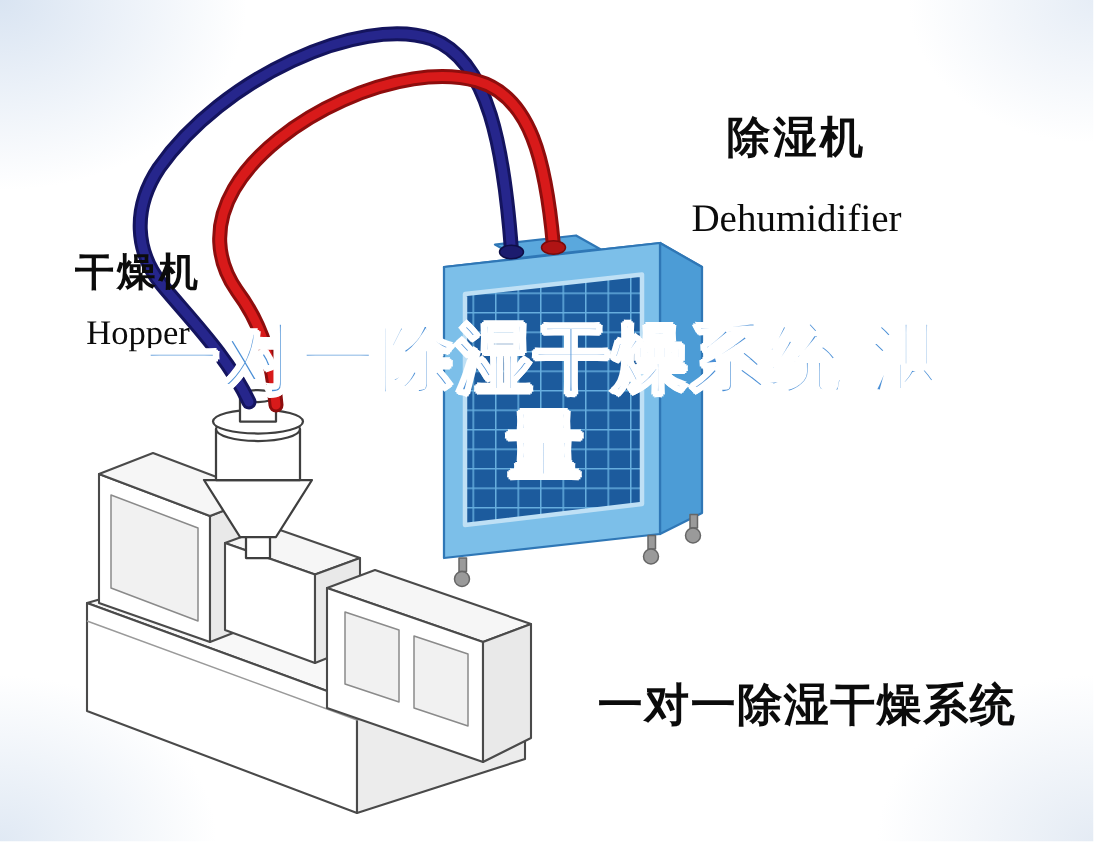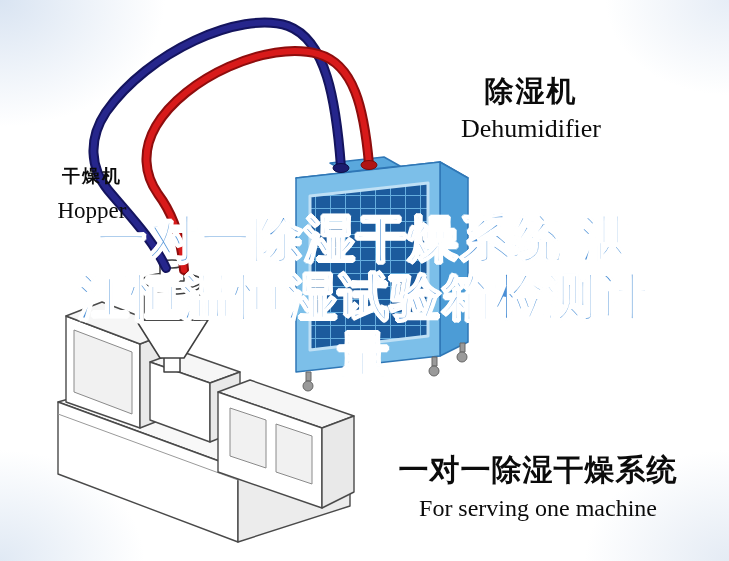--- a/index.html
+++ b/index.html
@@ -20,24 +20,24 @@
   }
 
   .diagram { position: absolute; left: 0; top: 0; z-index: 1; }
 
   .label { position: absolute; text-align: center; color: #0b0b0b; z-index: 4; }
   .label .zh { font-family: Liberation Serif, serif; font-weight: 700; }
   .label .en { font-family: "Liberation Serif", serif; }
 
   .dehum-label  { left: 447px; top: 72px;  width: 168px; }
   .dehum-label .zh  { font-size: 29px; letter-spacing: 2px; }
-  .dehum-label .en  { font-size: 26px; margin-top: 2px; }
+  .dehum-label .en  { font-size: 26px; margin-top: 19px; }
 
   .hopper-label { left: 30px;  top: 164px; width: 124px; }
-  .hopper-label .zh { font-size: 18px; letter-spacing: 2px; }
+  .hopper-label .zh { font-size: 26px; letter-spacing: 2px; }
   .hopper-label .en { font-size: 23px; margin-top: 10px; }
 
   .system-label { left: 386px; top: 450px; width: 304px; }
   .system-label .zh { font-size: 30px; letter-spacing: 1px; }
   .system-label .en { font-size: 24px; margin-top: 4px; }
 
   .watermark {
     position: absolute;
     left: 0; top: 210px; width: 729px;
     z-index: 5;
@@ -139,22 +139,20 @@
     <div class="en">Dehumidifier</div>
   </div>
 
   <div class="label hopper-label">
     <div class="zh">干燥机</div>
     <div class="en">Hopper</div>
   </div>
 
   <div class="label system-label">
     <div class="zh">一对一除湿干燥系统</div>
-    <div class="en">For serving one machine</div>
   </div>
 
   <div class="watermark">
     <div>一对一除湿干燥系统 湛</div>
-    <div>江恒温恒湿试验箱检测计</div>
     <div>量</div>
   </div>
 
 </div>
 
 </body></html>

